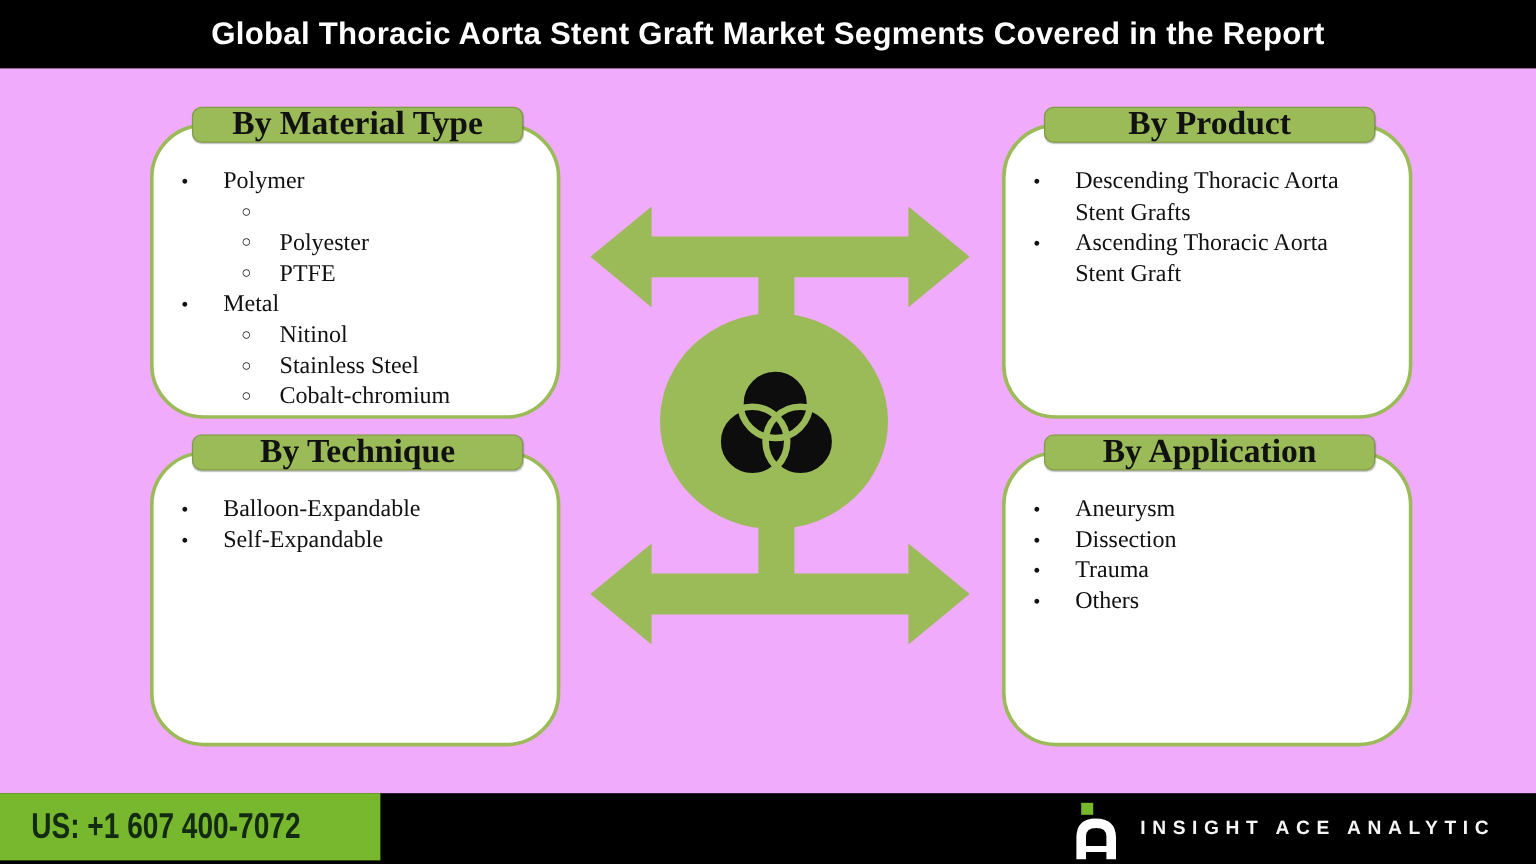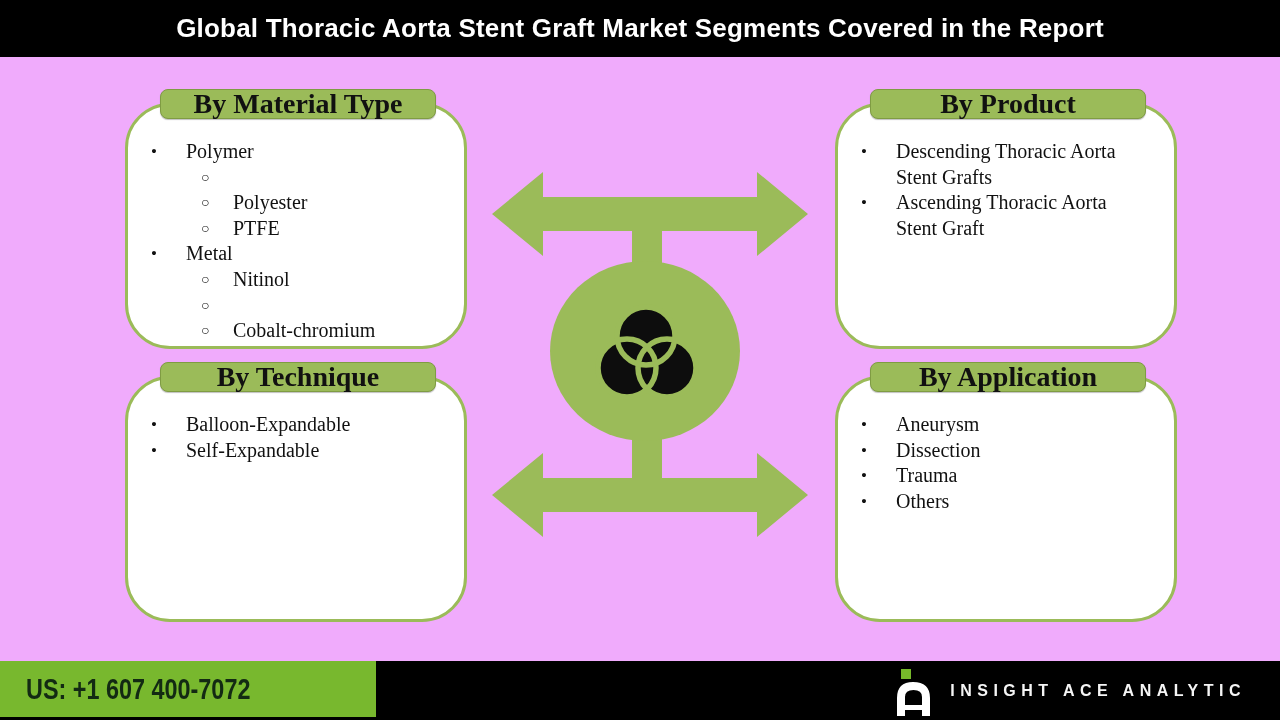--- a/index.html
+++ b/index.html
@@ -43,21 +43,21 @@
   .li .txt{flex:1 1 auto;max-width:252px;padding-right:12px;}
 
   
   .center-graphic{position:absolute;left:480px;top:160px;width:340px;height:390px;}
   .g-green{fill:var(--diagram-green);}
   .venn-fill{fill:#0d0d0d;}
   .venn-stroke{fill:none;stroke:var(--diagram-green);stroke-width:5.5;}
 
   
   .footer-bar{position:absolute;left:0;top:661px;width:1280px;height:59px;background:var(--bar-black);}
-  .phone-block{position:absolute;left:0;top:0;width:376px;height:56px;background:var(--footer-green);
+  .phone-block{position:absolute;left:0;top:0;width:317px;height:56px;background:var(--footer-green);
                display:flex;align-items:center;}
   .phone-block .phone{margin-left:26px;font-family:"Liberation Sans","DejaVu Sans",sans-serif;
                font-weight:bold;font-size:30px;color:#132a13;white-space:nowrap;
                transform:scaleX(.78);transform-origin:left center;}
   .brand-block{position:absolute;right:0;top:0;height:59px;display:flex;align-items:center;}
   .brand-logo{position:relative;width:52px;height:52px;margin-right:10px;flex:none;}
   .brand-text{margin-right:34px;color:#f5f5f5;font-family:Liberation Sans, sans-serif;
               font-weight:bold;font-size:16px;letter-spacing:5.5px;white-space:nowrap;}
 </style>
 </head>
@@ -90,20 +90,21 @@
           <div class="li l1">
             <span class="marker">•</span>
             <span class="txt">Metal</span>
           </div>
           <div class="li l2">
             <span class="marker">○</span>
             <span class="txt">Nitinol</span>
           </div>
           <div class="li l2">
             <span class="marker">○</span>
+            <span class="txt">Stainless Steel</span>
           </div>
           <div class="li l2">
             <span class="marker">○</span>
             <span class="txt">Cobalt-chromium</span>
           </div>
         </div>
     </div>
     <div class="tab">
       <span class="tab-label">By Material Type</span>
     </div>

